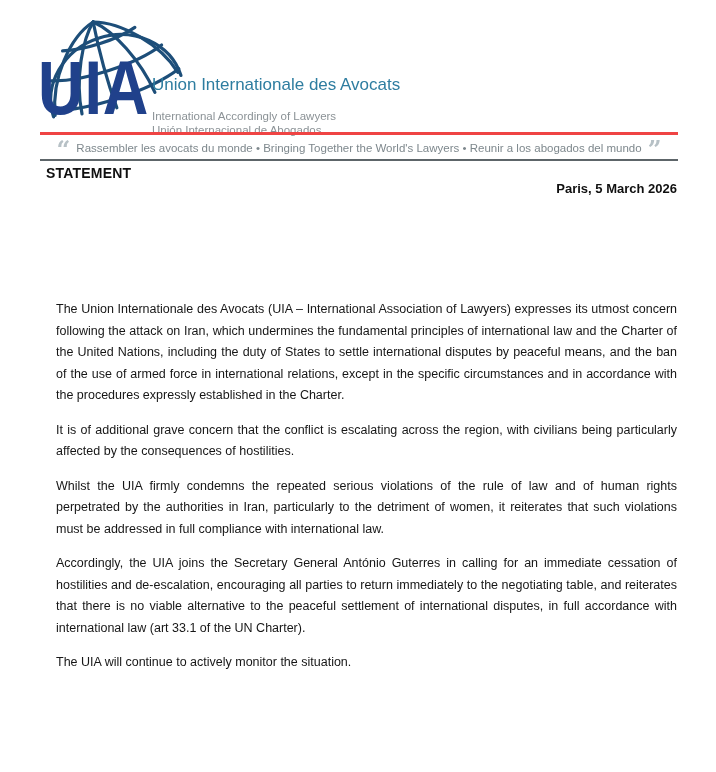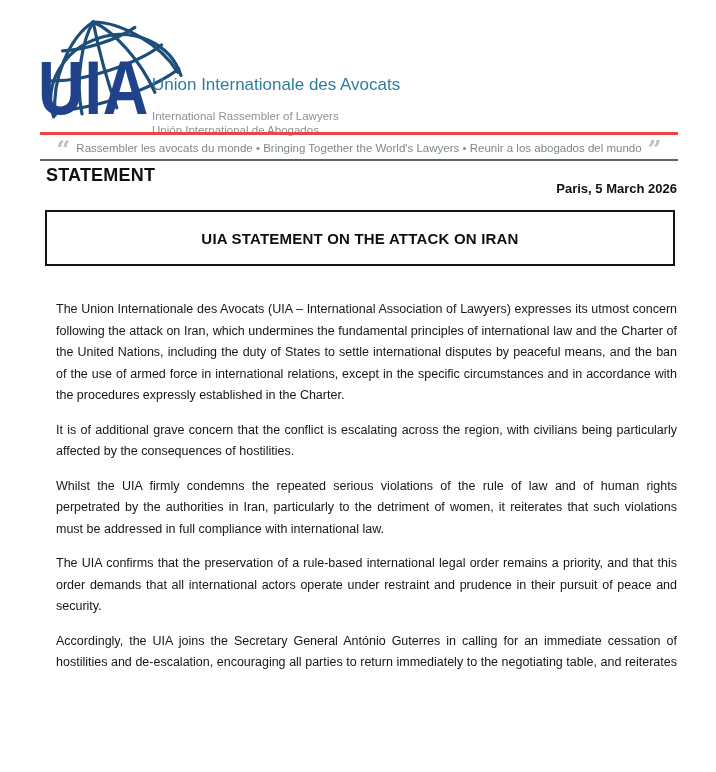--- a/index.html
+++ b/index.html
@@ -31,21 +31,21 @@
     font-family:"DejaVu Serif", serif; font-weight:bold;
     font-size:24px; color:#b7c1c6; line-height:10px;
     position:relative; top:6px;
   }
   .tagline .q.open  { margin-right:6px; }
   .tagline .q.close { margin-left:6px; }
 
   
   .kind-label {
     position:absolute; left:46px; top:165px;
-    font-size:18px; font-weight:bold; color:#101010; letter-spacing:0.2px;
+    font-size:14px; font-weight:bold; color:#101010; letter-spacing:0.2px;
   }
   .dateline {
     position:absolute; right:39px; top:181px;
     font-size:13px; font-weight:bold; color:#101010;margin-left:12px;
   }
 
   
   .title-box {
     position:absolute; left:45px; right:41px; top:210px; height:52px;
     border:2px solid #141414; background:#ffffff;
@@ -80,43 +80,39 @@
       <path d="M 76 15 C 73 40 71 76 72 104"></path>
       <path d="M 76 15 C 93 30 109 66 113 101"></path>
       <path d="M 76 15 C 103 24 133 57 141 89"></path>
     </g>
   </svg>
 
   <div class="logo-acronym" style="color:#20418b">UIA</div>
 
   <div class="logo-names">
     <div class="logo-name-fr" style="color:#2e7da0">Union Internationale des Avocats</div>
-    <div class="logo-name-sub" style="color:#8b9296">International Rassembler of Lawyers</div>
-    <div class="logo-name-sub" style="color:#8b9296">Unión International de Abogados</div>
+    <div class="logo-name-sub" style="color:#8b9296">International Accordingly of Lawyers</div>
+    <div class="logo-name-sub" style="color:#8b9296">Unión Internacional de Abogados</div>
   </div>
 
   <div class="tagline">
     <span class="q open">“</span><span>Rassembler les avocats du monde • Bringing Together the World's Lawyers • Reunir a los abogados del mundo</span><span class="q close">”</span>
   </div>
 
   <div class="kind-label">STATEMENT</div>
   <div class="dateline">Paris, 5 March 2026</div>
 
-  <div class="title-box">
-    <h1>UIA STATEMENT ON THE ATTACK ON IRAN</h1>
-  </div>
 
   <main class="bodytext">
 
       <p>The Union Internationale des Avocats (UIA – International Association of Lawyers) expresses its utmost concern following the attack on Iran, which undermines the fundamental principles of international law and the Charter of the United Nations, including the duty of States to settle international disputes by peaceful means, and the ban of the use of armed force in international relations, except in the specific circumstances and in accordance with the procedures expressly established in the Charter.</p>
 
       <p>It is of additional grave concern that the conflict is escalating across the region, with civilians being particularly affected by the consequences of hostilities.</p>
 
       <p>Whilst the UIA firmly condemns the repeated serious violations of the rule of law and of human rights perpetrated by the authorities in Iran, particularly to the detriment of women, it reiterates that such violations must be addressed in full compliance with international law.</p>
 
-      <p>The UIA confirms that the preservation of a rule-based international legal order remains a priority, and that this order demands that all international actors operate under restraint and prudence in their pursuit of peace and security.</p>
 
       <p>Accordingly, the UIA joins the Secretary General António Guterres in calling for an immediate cessation of hostilities and de-escalation, encouraging all parties to return immediately to the negotiating table, and reiterates that there is no viable alternative to the peaceful settlement of international disputes, in full accordance with international law (art 33.1 of the UN Charter).</p>
 
       <p>The UIA will continue to actively monitor the situation.</p>
     </main>
 
 </div>
 
 </body></html>

